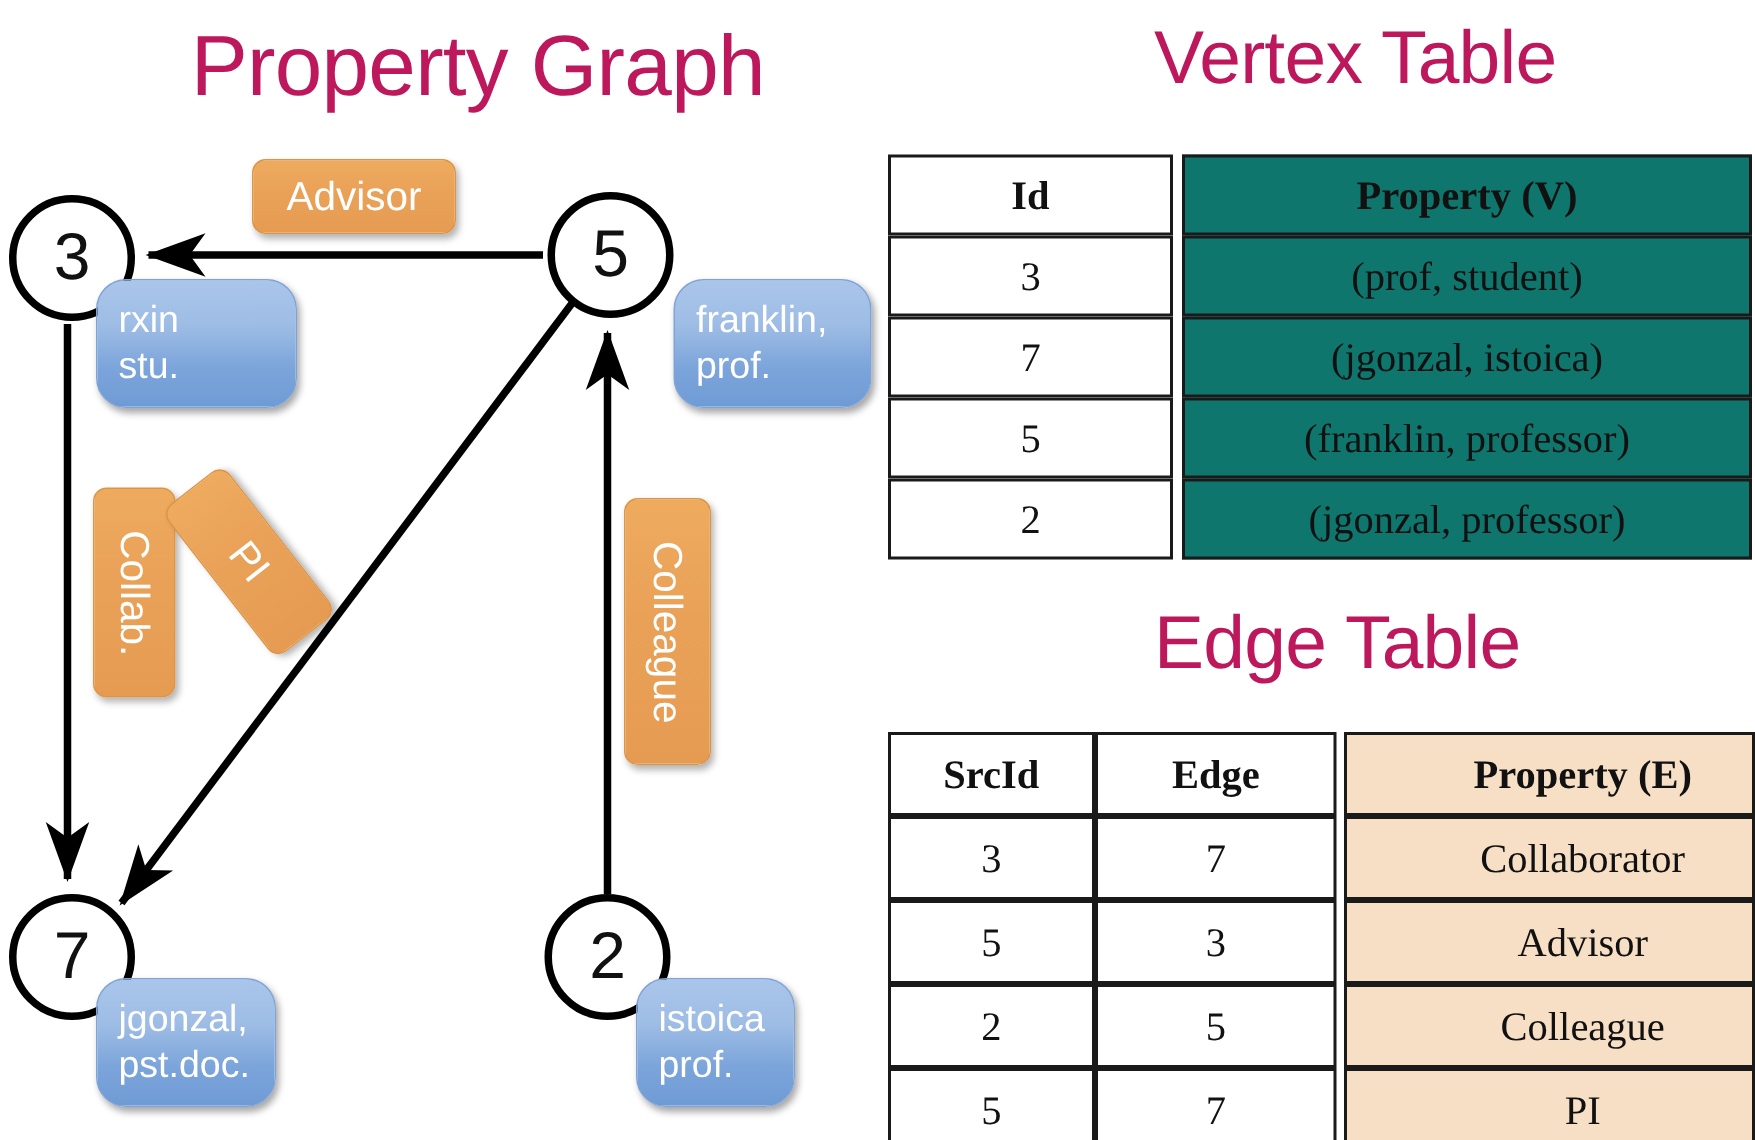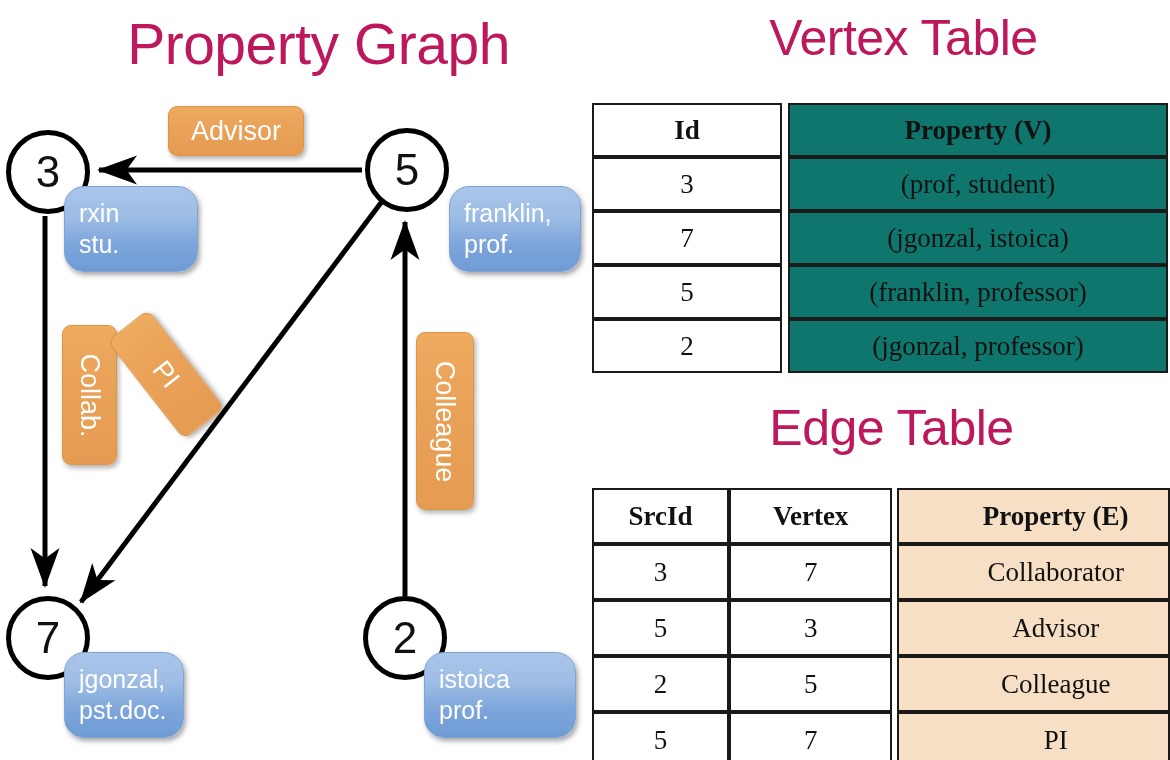--- a/index.html
+++ b/index.html
@@ -94,21 +94,21 @@
     font-family: "Liberation Sans", sans-serif;
     font-weight: 300;
     padding: 11px 0 0 14px;
     box-sizing: border-box;
     z-index: 4;
     white-space: pre-line;
   }
   #bubble-rxin     { left: 64px;  top: 186px; width: 134px; height: 86px; }
   #bubble-franklin { left: 424px; top: 186px; width: 132px; height: 86px; margin-left: 25px; }
   #bubble-jgonzal  { left: 64px;  top: 652px; width: 120px; height: 86px; }
-  #bubble-istoica  { left: 424px; top: 652px; width: 152px; height: 86px; }
+  #bubble-istoica  { left: 424px; top: 652px; width: 106px; height: 86px; }
 
   
   .edge-label {
     position: absolute;
     border-radius: 9px;
     background: linear-gradient(to bottom, #eeab5e 0%, #e9a158 45%, #e69b52 100%);
     border: 1px solid #dc9546;
     box-shadow: 2px 3px 5px rgba(0,0,0,0.30);
     color: #ffffff;
     font-family: "Liberation Sans", sans-serif;
@@ -266,21 +266,21 @@
     <td class="spacer"></td>
     <td class="col-prop">(jgonzal, professor)</td>
   </tr>
 </tbody>
   </table>
 
 <table class="tbl" id="edge-table">
   <tbody>
       <tr>
     <th class="col-src">SrcId</th>
-    <th class="col-dst">Vertex</th>
+    <th class="col-dst">Edge</th>
     <td class="spacer"></td>
     <th class="col-prop">Property (E)</th>
   </tr>
   <tr>
     <td class="col-src">3</td>
     <td class="col-dst">7</td>
     <td class="spacer"></td>
     <td class="col-prop">Collaborator</td>
   </tr>
   <tr>

